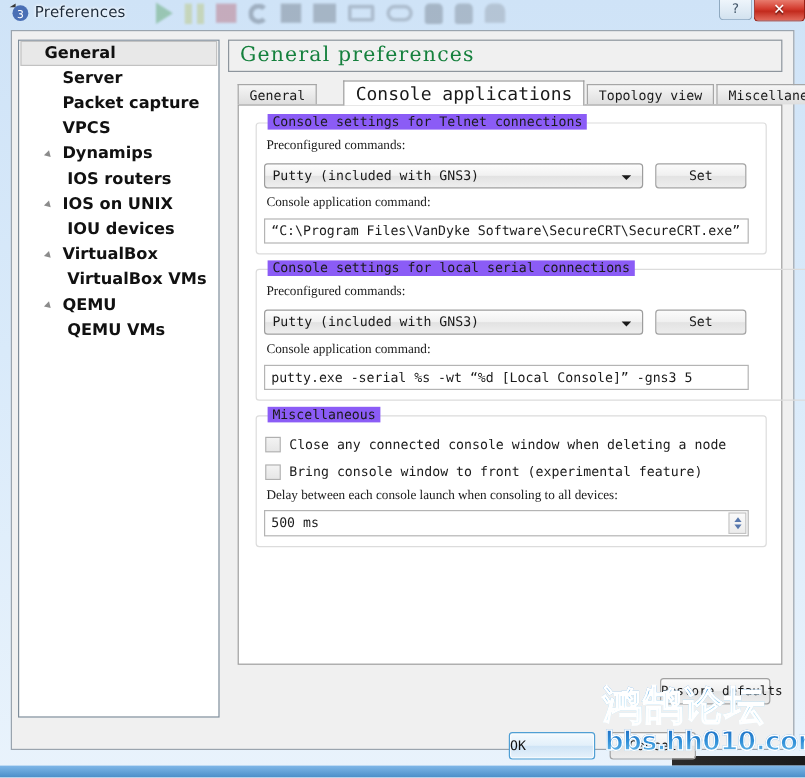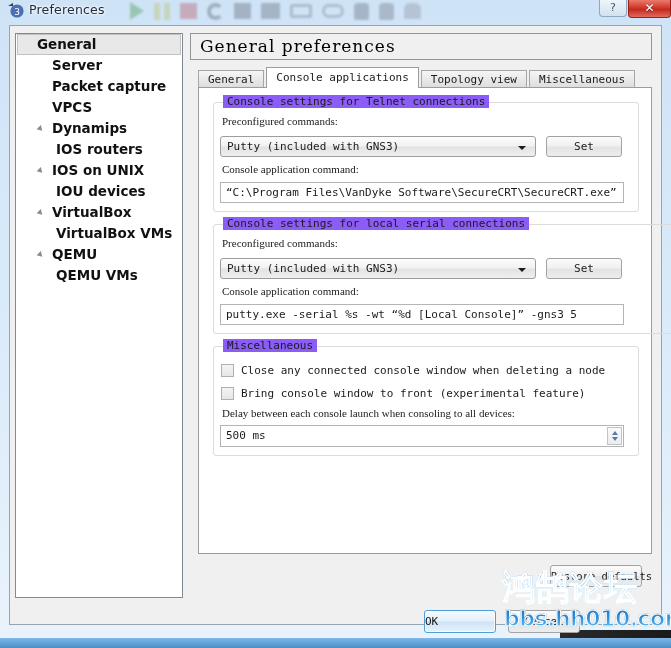--- a/index.html
+++ b/index.html
@@ -155,21 +155,21 @@
   
   #page-title {
     position: absolute;
     left: 190px; top: 33px;
     width: 462px; height: 27px;
     background: #f0f0f0;
     border: 1px solid #8d959d;
     box-sizing: border-box;
     font-family: "DejaVu Serif", serif;
     font-size: 17px;
-    color: #000000;
+    color: #15803d;
     line-height: 25px;
     padding-left: 9px;
     letter-spacing: 1px;
   }
 
   
   #tabbar {
     position: absolute;
     left: 198px; top: 68px;
     height: 19px;
@@ -191,21 +191,22 @@
     white-space: nowrap;
   }
   .tab.active {
     height: 21px;
     line-height: 20px;
     background: #ffffff;
     border-color: #9c9c9c;
     position: relative;
     z-index: 3;
     margin-bottom: -1px;
-    font-size: 11px;
+    font-size: 15px;
+    margin-left: 20px;
   }
 
   #tab-panel {
     position: absolute;
     left: 198px; top: 87px;
     width: 454px; height: 467px;
     background: #ffffff;
     border: 1px solid #9c9c9c;
     box-sizing: border-box;
   }

